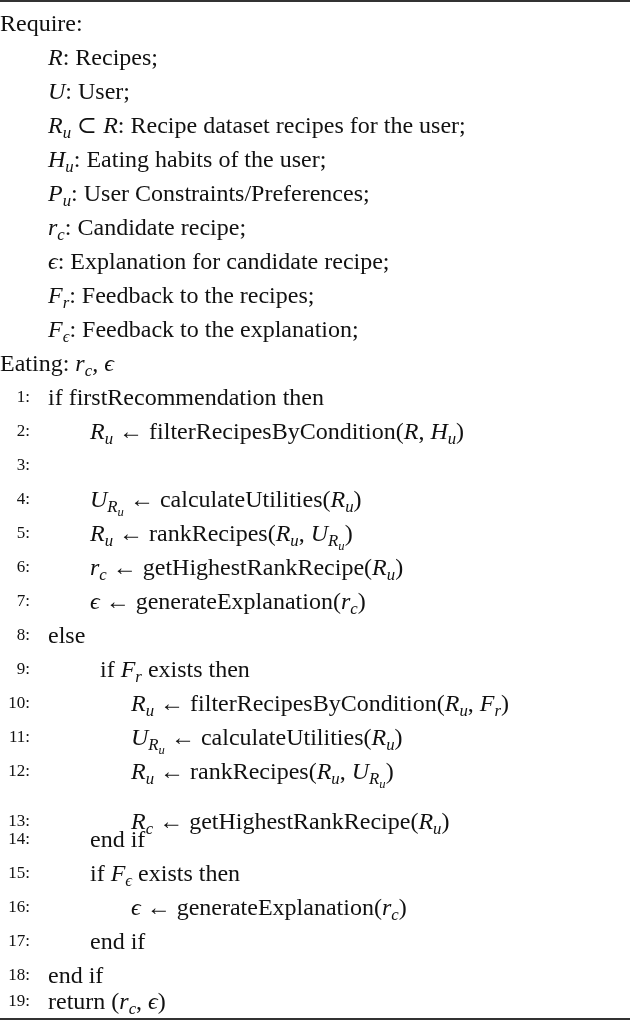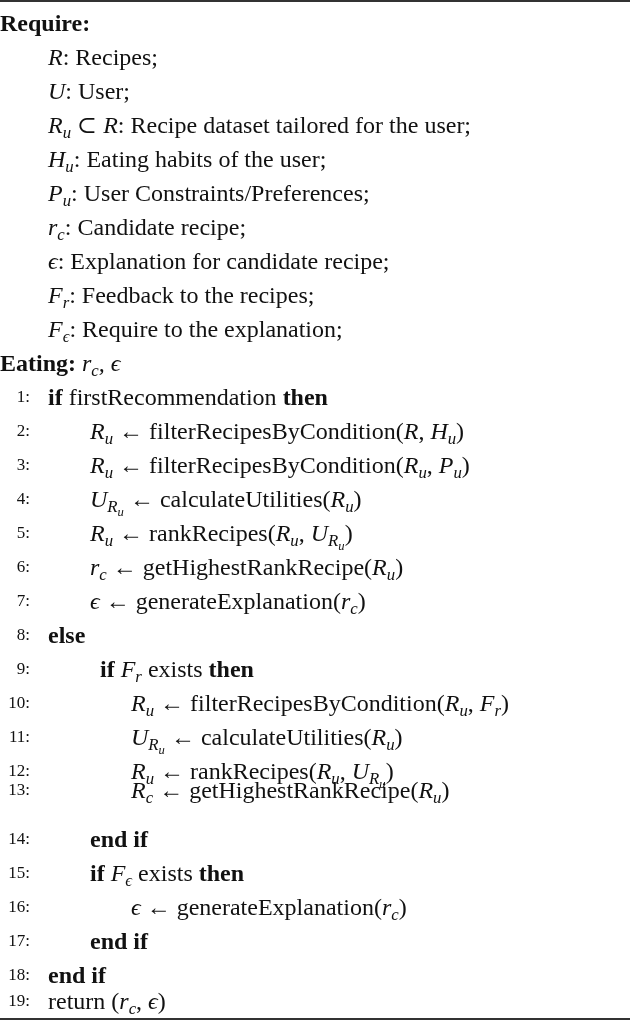--- a/index.html
+++ b/index.html
@@ -28,21 +28,21 @@
       width: 630px; height: 2px;
       background: #333333;
     }
     .line {
       position: absolute;
       left: 0;
       height: 34px;
       line-height: 34px;
       white-space: nowrap;
     }
-    .kw { font-weight: bold; }
+    .kw { font-weight: normal; }
     .mi { font-style: italic; }
     sub { font-size: 0.7em; vertical-align: -0.3em; line-height: 0; }
     sub sub { font-size: 0.75em; }
     .lineno {
       position: absolute;
       left: 0;
       width: 38px;
       text-align: right;
       font-size: 17px;
       padding-right: 0;
@@ -61,59 +61,58 @@
   <span class="kw">Require:</span>
 </div>
 
 <div class="line req-item" style="top:40px;">
   <span class="mi">R</span><span>: Recipes;</span>
 </div>
 <div class="line req-item" style="top:74px;">
   <span class="mi">U</span><span>: User;</span>
 </div>
 <div class="line req-item" style="top:108px;">
-  <span class="mi">R<sub>u</sub></span> <span>⊂</span> <span class="mi">R</span><span>: Recipe dataset tailored for the user;</span>
+  <span class="mi">R<sub>u</sub></span> <span>⊂</span> <span class="mi">R</span><span>: Recipe dataset recipes for the user;</span>
 </div>
 <div class="line req-item" style="top:142px;">
   <span class="mi">H<sub>u</sub></span><span>: Eating habits of the user;</span>
 </div>
 <div class="line req-item" style="top:176px;">
   <span class="mi">P<sub>u</sub></span><span>: User Constraints/Preferences;</span>
 </div>
 <div class="line req-item" style="top:210px;">
   <span class="mi">r<sub>c</sub></span><span>: Candidate recipe;</span>
 </div>
 <div class="line req-item" style="top:244px;">
   <span class="mi">ϵ</span><span>: Explanation for candidate recipe;</span>
 </div>
 <div class="line req-item" style="top:278px;">
   <span class="mi">F<sub>r</sub></span><span>: Feedback to the recipes;</span>
 </div>
 <div class="line req-item" style="top:312px;">
-  <span class="mi">F<sub>ϵ</sub></span><span>: Require to the explanation;</span>
+  <span class="mi">F<sub>ϵ</sub></span><span>: Feedback to the explanation;</span>
 </div>
 
 <div class="line" style="top:346px;left:0;">
   <span class="kw">Eating:</span>
   <span class="mi">r<sub>c</sub>, <span>ϵ</span></span>
 </div>
 
 <div class="line" style="top:380px;width:630px;">
   <span class="lineno" style="width:30px;">1:</span>
   <span class="code" style="left:48px;"><span class="kw">if</span> <span>firstRecommendation</span> <span class="kw">then</span></span>
 </div>
 
 <div class="line" style="top:414px;width:630px;">
   <span class="lineno" style="width:30px;">2:</span>
   <span class="code" style="left:90px;"><span class="mi">R<sub>u</sub></span> <span>←</span> <span>filterRecipesByCondition</span>(<span class="mi">R</span>, <span class="mi">H<sub>u</sub></span>)</span>
 </div>
 
 <div class="line" style="top:448px;width:630px;">
   <span class="lineno" style="width:30px;">3:</span>
-  <span class="code" style="left:90px;"><span class="mi">R<sub>u</sub></span> <span>←</span> <span>filterRecipesByCondition</span>(<span class="mi">R<sub>u</sub></span>, <span class="mi">P<sub>u</sub></span>)</span>
 </div>
 
 <div class="line" style="top:482px;width:630px;">
   <span class="lineno" style="width:30px;">4:</span>
   <span class="code" style="left:90px;"><span class="mi">U<sub>R<sub>u</sub></sub></span> <span>←</span> <span>calculateUtilities</span>(<span class="mi">R<sub>u</sub></span>)</span>
 </div>
 
 <div class="line" style="top:516px;width:630px;">
   <span class="lineno" style="width:30px;">5:</span>
   <span class="code" style="left:90px;"><span class="mi">R<sub>u</sub></span> <span>←</span> <span>rankRecipes</span>(<span class="mi">R<sub>u</sub></span>, <span class="mi">U<sub>R<sub>u</sub></sub></span>)</span>
@@ -147,21 +146,21 @@
 <div class="line" style="top:720px;width:630px;">
   <span class="lineno" style="width:30px;">11:</span>
   <span class="code" style="left:131px;"><span class="mi">U<sub>R<sub>u</sub></sub></span> <span>←</span> <span>calculateUtilities</span>(<span class="mi">R<sub>u</sub></span>)</span>
 </div>
 
 <div class="line" style="top:754px;width:630px;padding-left:16px;">
   <span class="lineno" style="width:30px;">12:</span>
   <span class="code" style="left:131px;"><span class="mi">R<sub>u</sub></span> <span>←</span> <span>rankRecipes</span>(<span class="mi">R<sub>u</sub></span>, <span class="mi">U<sub>R<sub>u</sub></sub></span>)</span>
 </div>
 
-<div class="line" style="top:773px;width:532px;">
+<div class="line" style="top:804px;width:532px;">
   <span class="lineno" style="width:30px;">13:</span>
   <span class="code" style="left:131px;"><span class="mi">R<sub>c</sub></span> <span>←</span> <span>getHighestRankRecipe</span>(<span class="mi">R<sub>u</sub></span>)</span>
 </div>
 
 <div class="line" style="top:822px;width:630px;">
   <span class="lineno" style="width:30px;">14:</span>
   <span class="code kw" style="left:90px;">end if</span>
 </div>
 
 <div class="line" style="top:856px;width:578px;">

